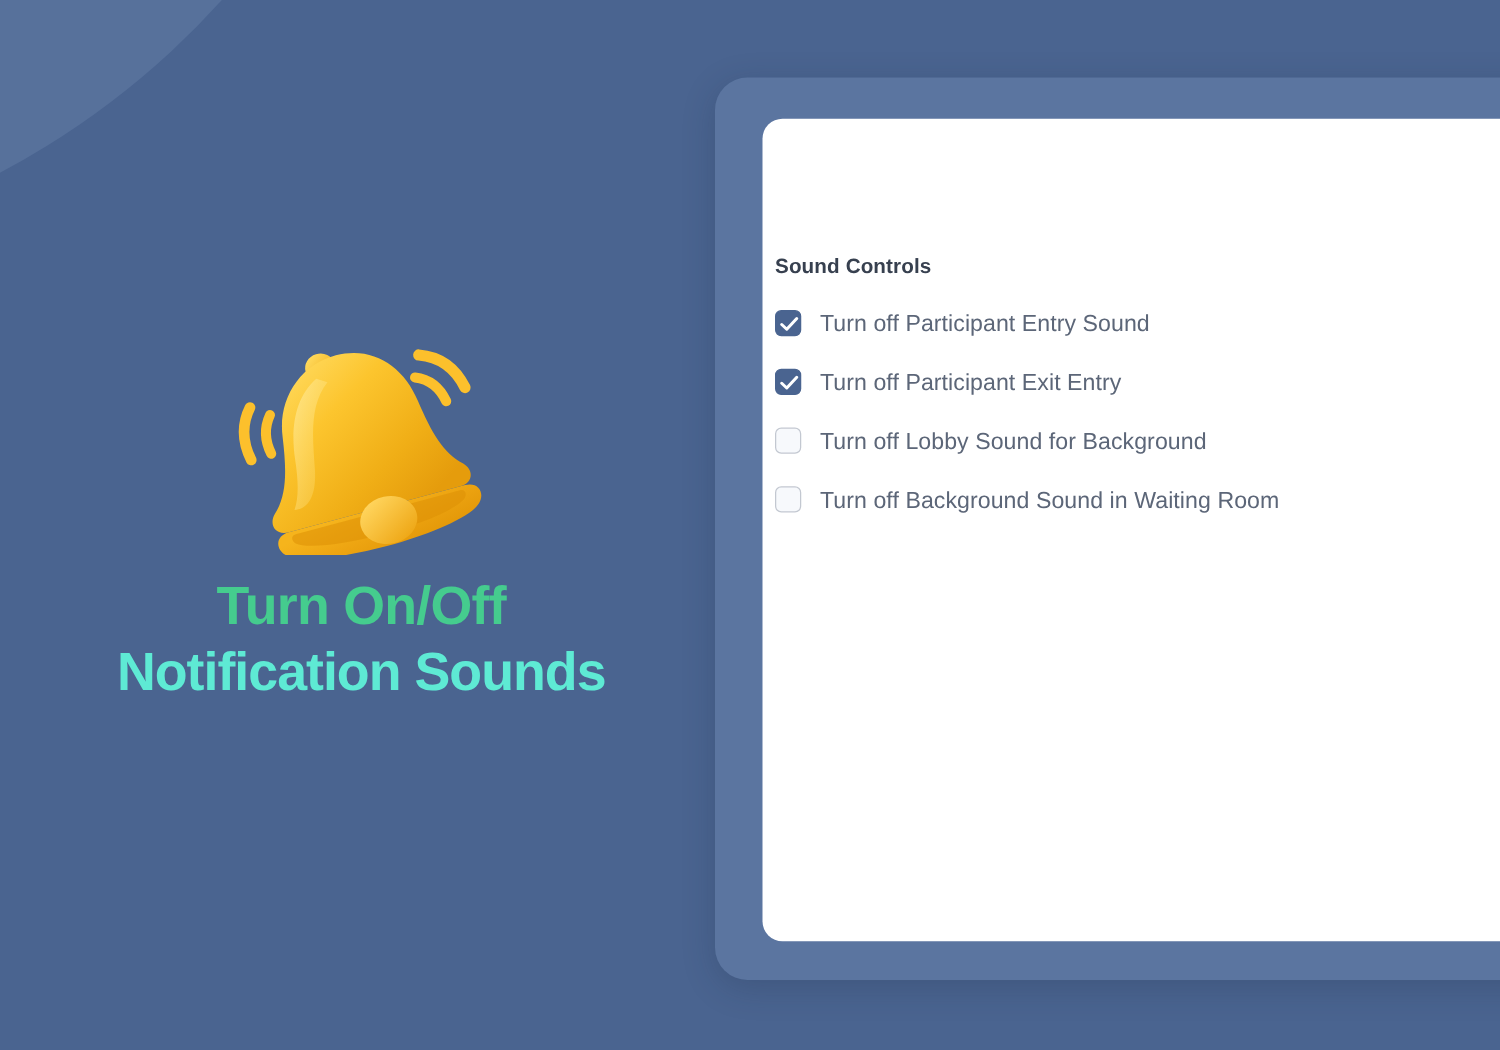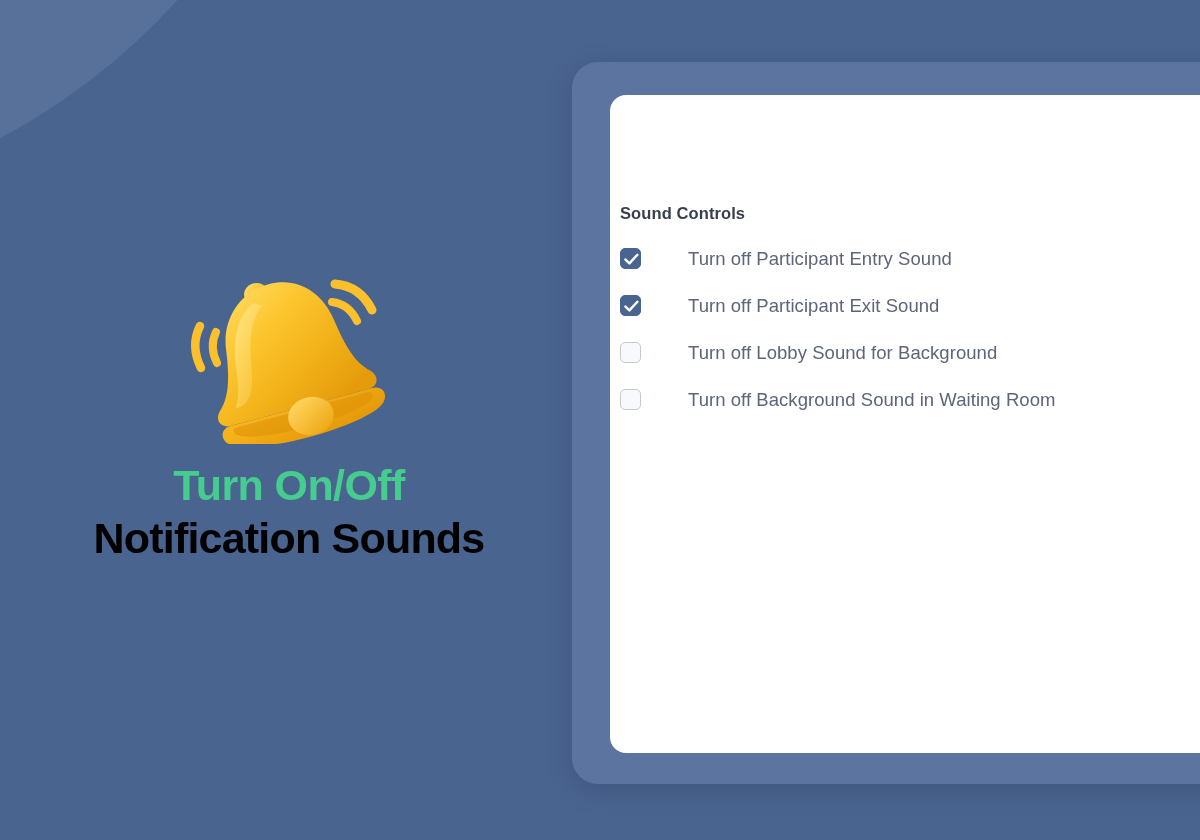--- a/index.html
+++ b/index.html
@@ -50,21 +50,21 @@
   .promo-title-1 {
     color:#45cc8e;
     font-size:43px;
     font-weight:bold;
     letter-spacing:-0.6px;
     line-height:1.08;
     text-align:center;
     white-space:nowrap;
   }
   .promo-title-2 {
-    color:#000000;
+    color:#5eead4;
     font-size:43px;
     font-weight:bold;
     letter-spacing:-0.8px;
     line-height:1.18;
     text-align:center;
     white-space:nowrap;
     margin-top:4px;
   }
 
   
@@ -130,21 +130,20 @@
     position:absolute;
     left:3px; top:4px;
     width:15px; height:13px;
   }
 
   .option-label {
     font-size:18.5px;
     color:#5c6678;
     letter-spacing:0.05px;
     white-space:nowrap;
-    margin-left:32px;
   }
 </style>
 </head>
 <body>
 
 <div id="stage">
 
   <div class="corner-arc"></div>
 
   <div class="promo">
@@ -228,21 +227,21 @@
               </svg>
             </span>
             <span class="option-label">Turn off Participant Entry Sound</span>
           </div>
           <div class="option-row">
             <span class="cbox on">
               <svg viewBox="0 0 15 13" xmlns="http://www.w3.org/2000/svg">
                 <path d="M1.4 6.6 L5.4 10.4 L13.4 1.8" fill="none" stroke="#ffffff" stroke-width="2.4" stroke-linecap="round" stroke-linejoin="round"></path>
               </svg>
             </span>
-            <span class="option-label">Turn off Participant Exit Sound</span>
+            <span class="option-label">Turn off Participant Exit Entry</span>
           </div>
           <div class="option-row">
             <span class="cbox off"></span>
             <span class="option-label">Turn off Lobby Sound for Background</span>
           </div>
           <div class="option-row">
             <span class="cbox off"></span>
             <span class="option-label">Turn off Background Sound in Waiting Room</span>
           </div>
         </div>

